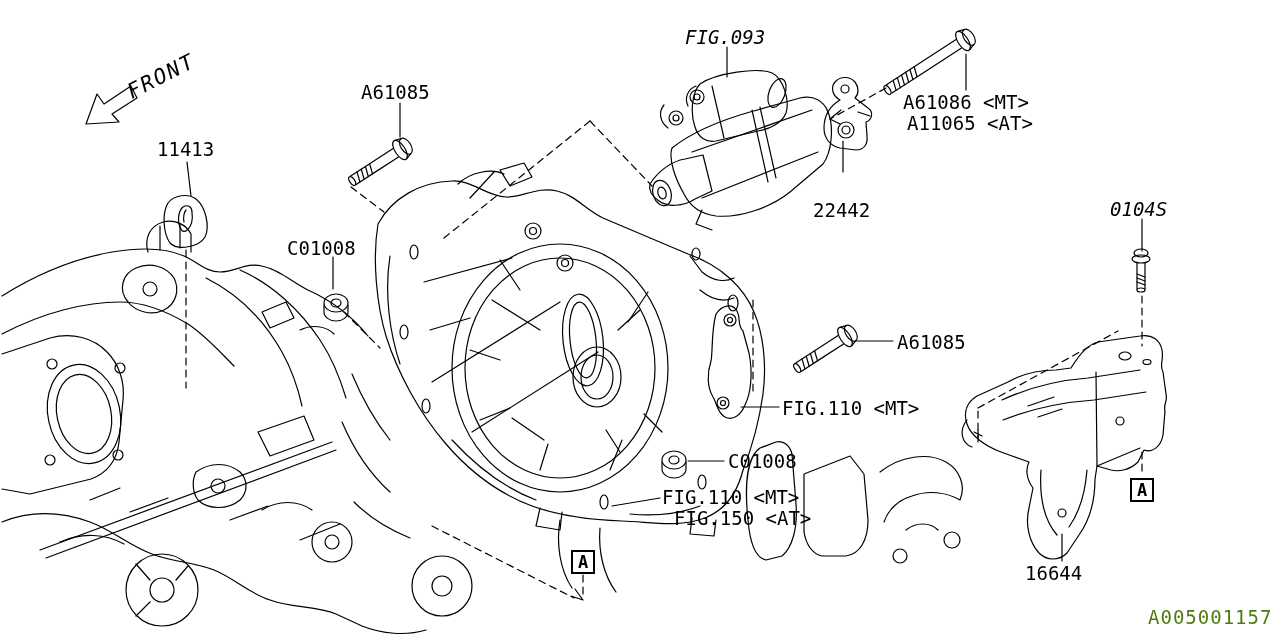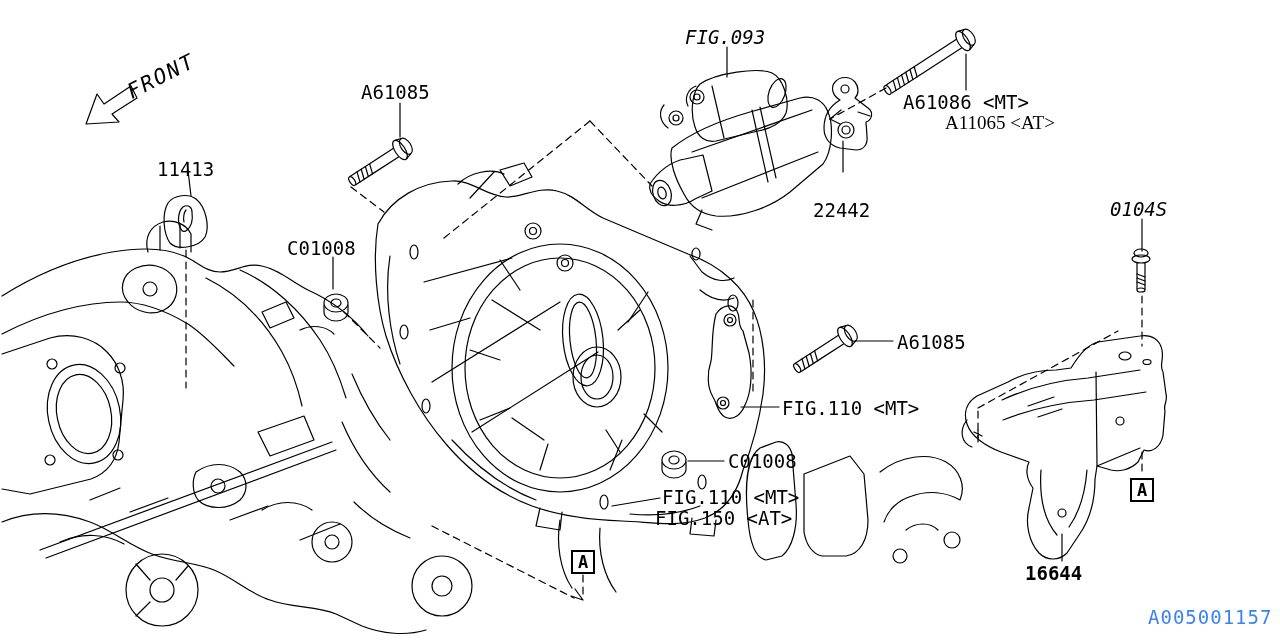--- a/index.html
+++ b/index.html
@@ -18,21 +18,21 @@
     font-size:21px;letter-spacing:2px;
     transform:rotate(-27deg);transform-origin:left top;
     font-style:italic;
   }
   .abox{
     position:absolute;width:24px;height:24px;
     border:2px solid #000;box-sizing:border-box;
     display:flex;align-items:center;justify-content:center;
     font-size:17px;font-weight:bold;color:#000;background:#fff;
   }
-  .diagid{position:absolute;font-size:19px;color:#3b82f6;letter-spacing:1px;}
+  .diagid{position:absolute;font-size:19px;color:#4d7c0f;letter-spacing:1px;}
 </style>
 </head>
 <body>
 
 <div class="stage">
 
   <svg class="art" width="1280" height="640" viewBox="0 0 1280 640" fill="none" stroke="#000" stroke-width="1.2" stroke-linecap="round" stroke-linejoin="round">
 
     <g>
       <polygon points="86,124 97,94 104,104 131,86 137,98 112,114 119,122" fill="#fff"></polygon>
@@ -234,33 +234,33 @@
       <path d="M753,300 V392"></path>
     </g>
     <g>
       <path d="M830,119 L841,110 M830,119 L840,124"></path>
       <path d="M583,600 L571,596 M583,600 L575,589"></path>
     </g>
   </svg>
 
   <div class="lbl front" style="left:124px;top:84px;">FRONT</div>
 
-  <div class="lbl" style="left:157px;top:139px;margin-top:20px;">11413</div>
+  <div class="lbl" style="left:157px;top:139px;">11413</div>
   <div class="lbl" style="left:361px;top:82px;">A61085</div>
   <div class="lbl" style="left:685px;top:27px;font-style:italic;">FIG.093</div>
   <div class="lbl" style="left:903px;top:92px;text-align:center;">A61086 &lt;MT&gt;</div>
-  <div class="lbl" style="left:945px;top:113px;font-family:Liberation Serif, serif;">A11065 &lt;AT&gt;</div>
+  <div class="lbl" style="left:907px;top:113px;">A11065 &lt;AT&gt;</div>
   <div class="lbl" style="left:813px;top:175px;margin-top:25px;">22442</div>
   <div class="lbl" style="left:1110px;top:199px;font-style:italic;">0104S</div>
   <div class="lbl" style="left:287px;top:238px;">C01008</div>
   <div class="lbl" style="left:897px;top:332px;">A61085</div>
   <div class="lbl" style="left:782px;top:398px;">FIG.110 &lt;MT&gt;</div>
   <div class="lbl" style="left:728px;top:451px;">C01008</div>
   <div class="lbl" style="left:662px;top:487px;">FIG.110 &lt;MT&gt;</div>
-  <div class="lbl" style="left:655px;top:508px;">FIG.150 &lt;AT&gt;</div>
-  <div class="lbl" style="left:1025px;top:563px;font-weight:bold;">16644</div>
+  <div class="lbl" style="left:674px;top:508px;">FIG.150 &lt;AT&gt;</div>
+  <div class="lbl" style="left:1025px;top:563px;">16644</div>
 
   <div class="abox" style="left:571px;top:550px;">A</div>
   <div class="abox" style="left:1130px;top:478px;">A</div>
 
   <div class="diagid" style="left:1148px;top:606px;">A005001157</div>
 
 </div>
 
 </body></html>

